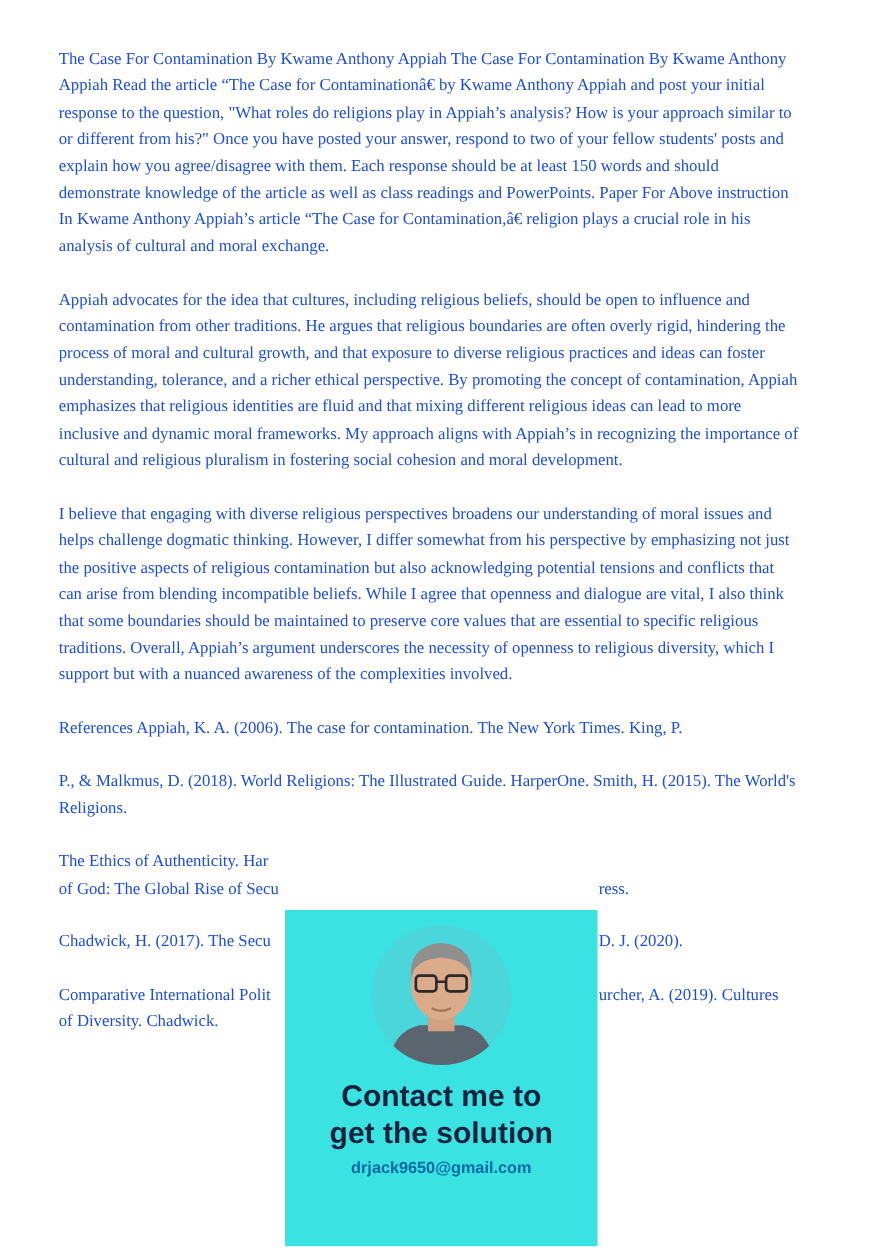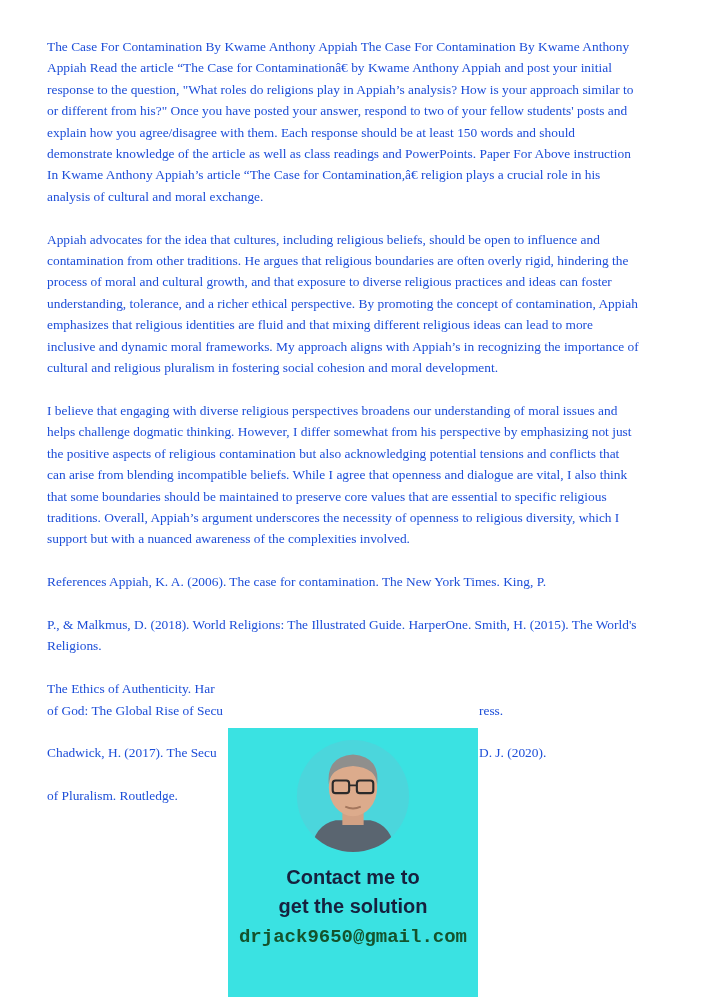--- a/index.html
+++ b/index.html
@@ -46,30 +46,30 @@
   .photo {
     width: 116px;
     height: 116px;
     display: block;
     margin: 10px auto 0 auto;
   }
   .contact-heading {
     margin-top: 9px;
     font-family: "Liberation Sans", sans-serif;
     font-weight: 700;
-    font-size: 20px;
+    font-size: 24px;
     line-height: 29px;
     color: #16213e;
   }
   .contact-email {
     margin-top: 5px;
-    font-family: Liberation Mono, monospace;
+    font-family: Liberation Sans, sans-serif;
     font-weight: 700;
-    font-size: 19px;
-    color: #14532d;
+    font-size: 13px;
+    color: #0369a1;
   }
 </style>
 </head>
 <body>
 
 <div class="page">
 
   <div class="doc">
 
     <p class="para">The Case For Contamination By Kwame Anthony Appiah The Case For Contamination By Kwame Anthony Appiah Read the article “The Case for Contaminationâ€ by Kwame Anthony Appiah and post your initial response to the question, "What roles do religions play in Appiah’s analysis? How is your approach similar to or different from his?" Once you have posted your answer, respond to two of your fellow students' posts and explain how you agree/disagree with them. Each response should be at least 150 words and should demonstrate knowledge of the article as well as class readings and PowerPoints. Paper For Above instruction In Kwame Anthony Appiah’s article “The Case for Contamination,â€ religion plays a crucial role in his analysis of cultural and moral exchange.</p>
@@ -95,21 +95,25 @@
 
     <div class="para">
       <div class="line">
         <span>Chadwick, H. (2017). The Secu</span>
         <span class="frag-right">D. J. (2020).</span>
       </div>
     </div>
 
     <div class="para">
       <div class="line">
-        <span>of Pluralism. Routledge.</span>
+        <span>Comparative International Polit</span>
+        <span class="frag-right">urcher, A. (2019). Cultures</span>
+      </div>
+      <div class="line">
+        <span>of Diversity. Chadwick.</span>
       </div>
     </div>
 
   </div>
 
   <div class="overlay" style="background: rgb(58, 226, 226);">
     <svg class="photo" viewBox="0 0 120 120" aria-hidden="true">
       <defs>
         <clipPath id="photo-clip">
             <circle cx="60" cy="60" r="58"></circle>

